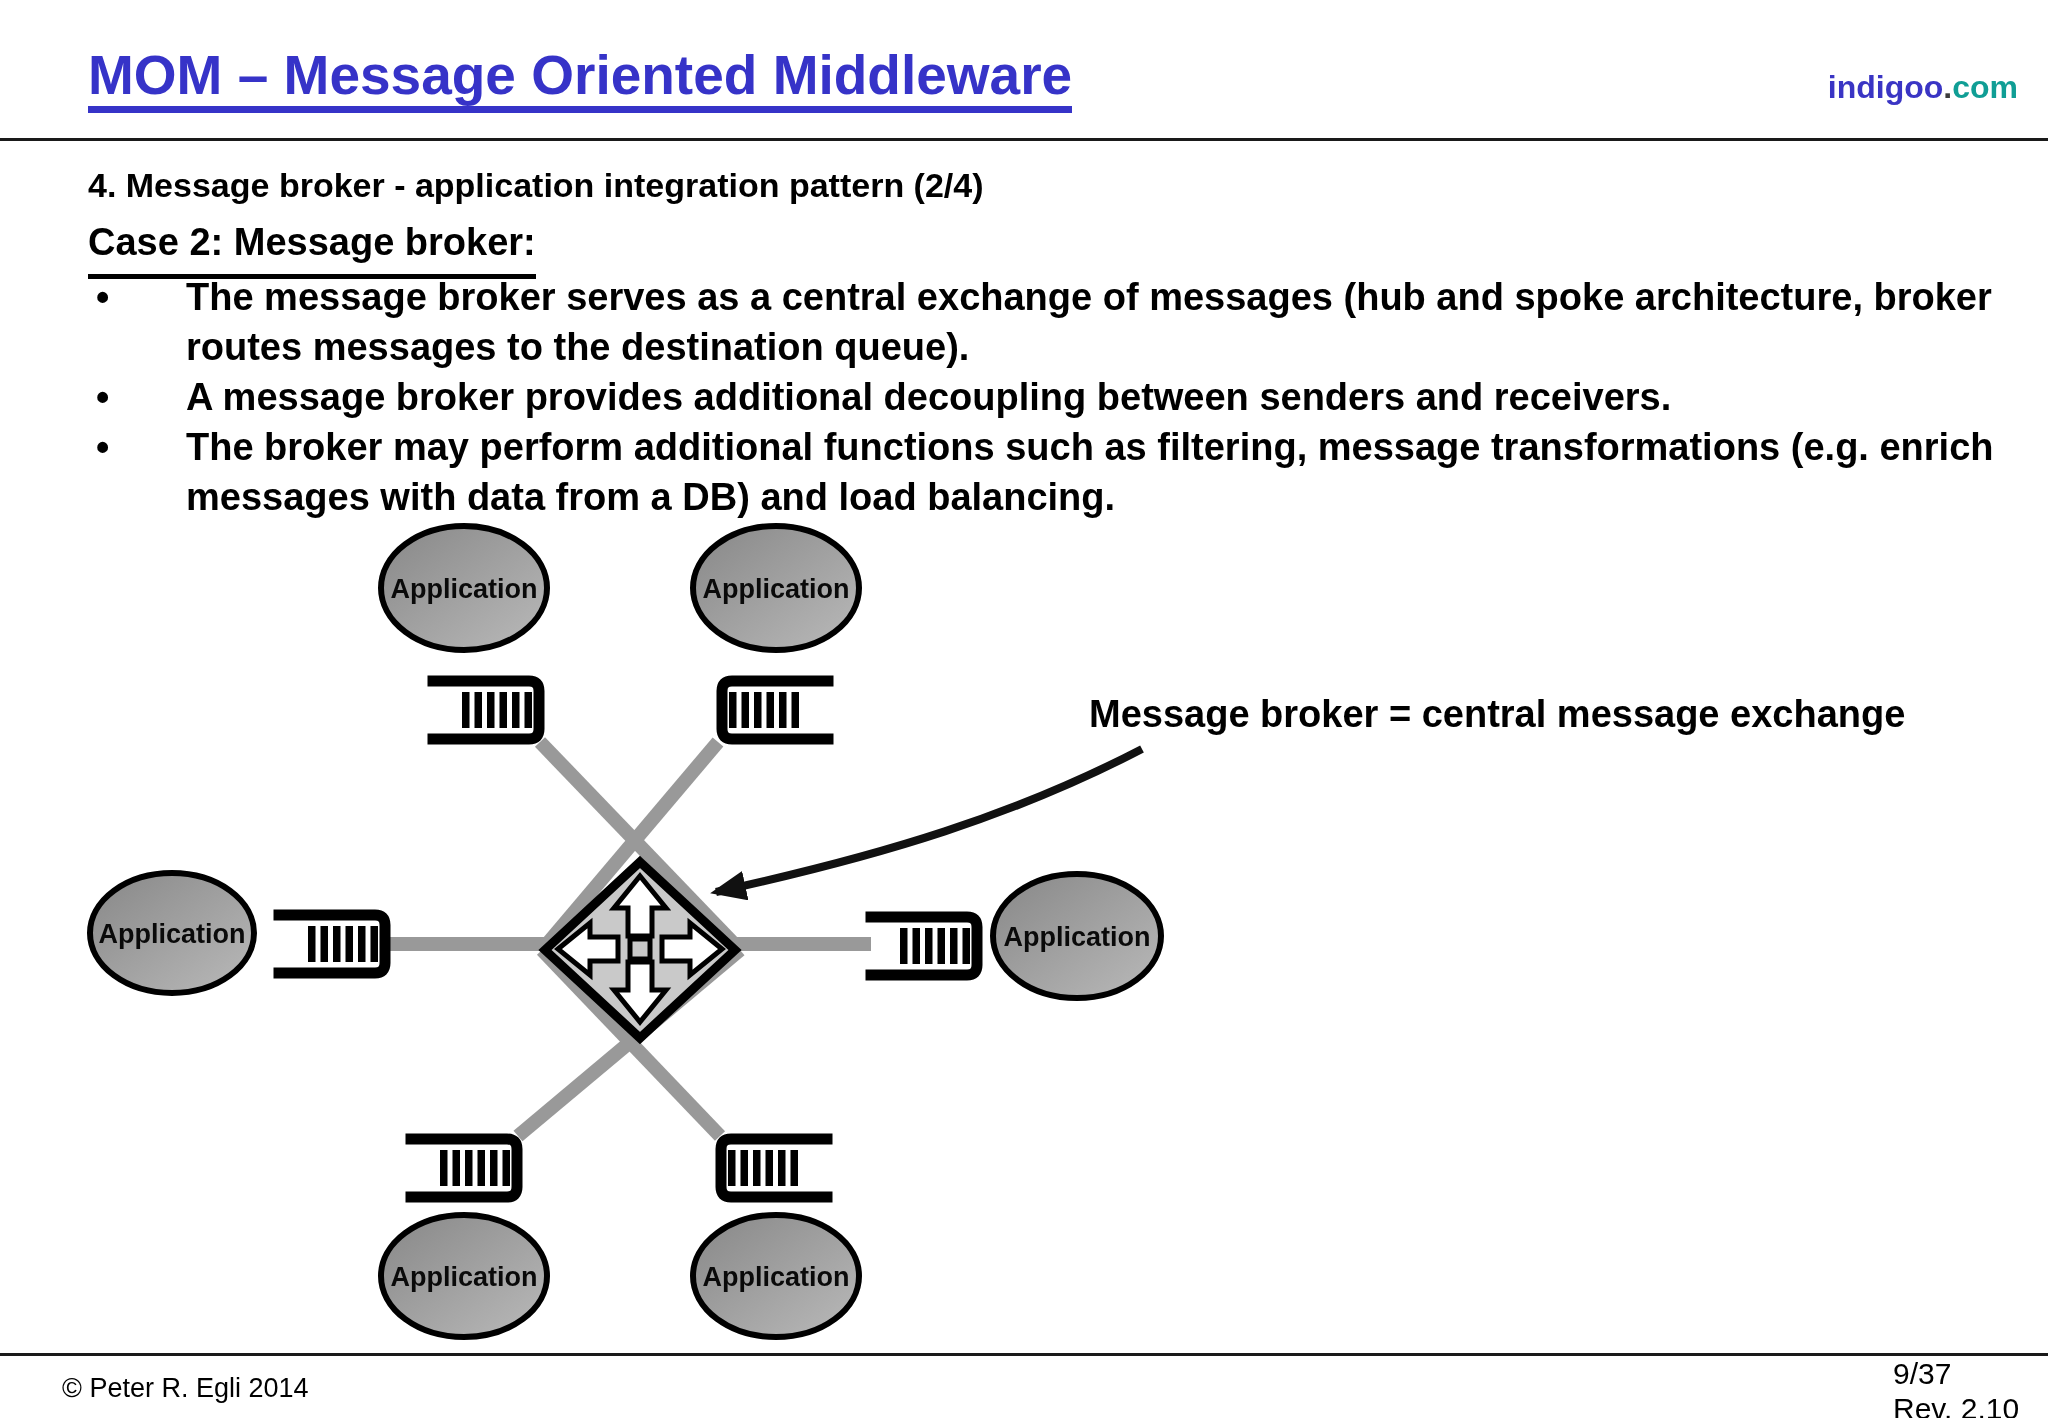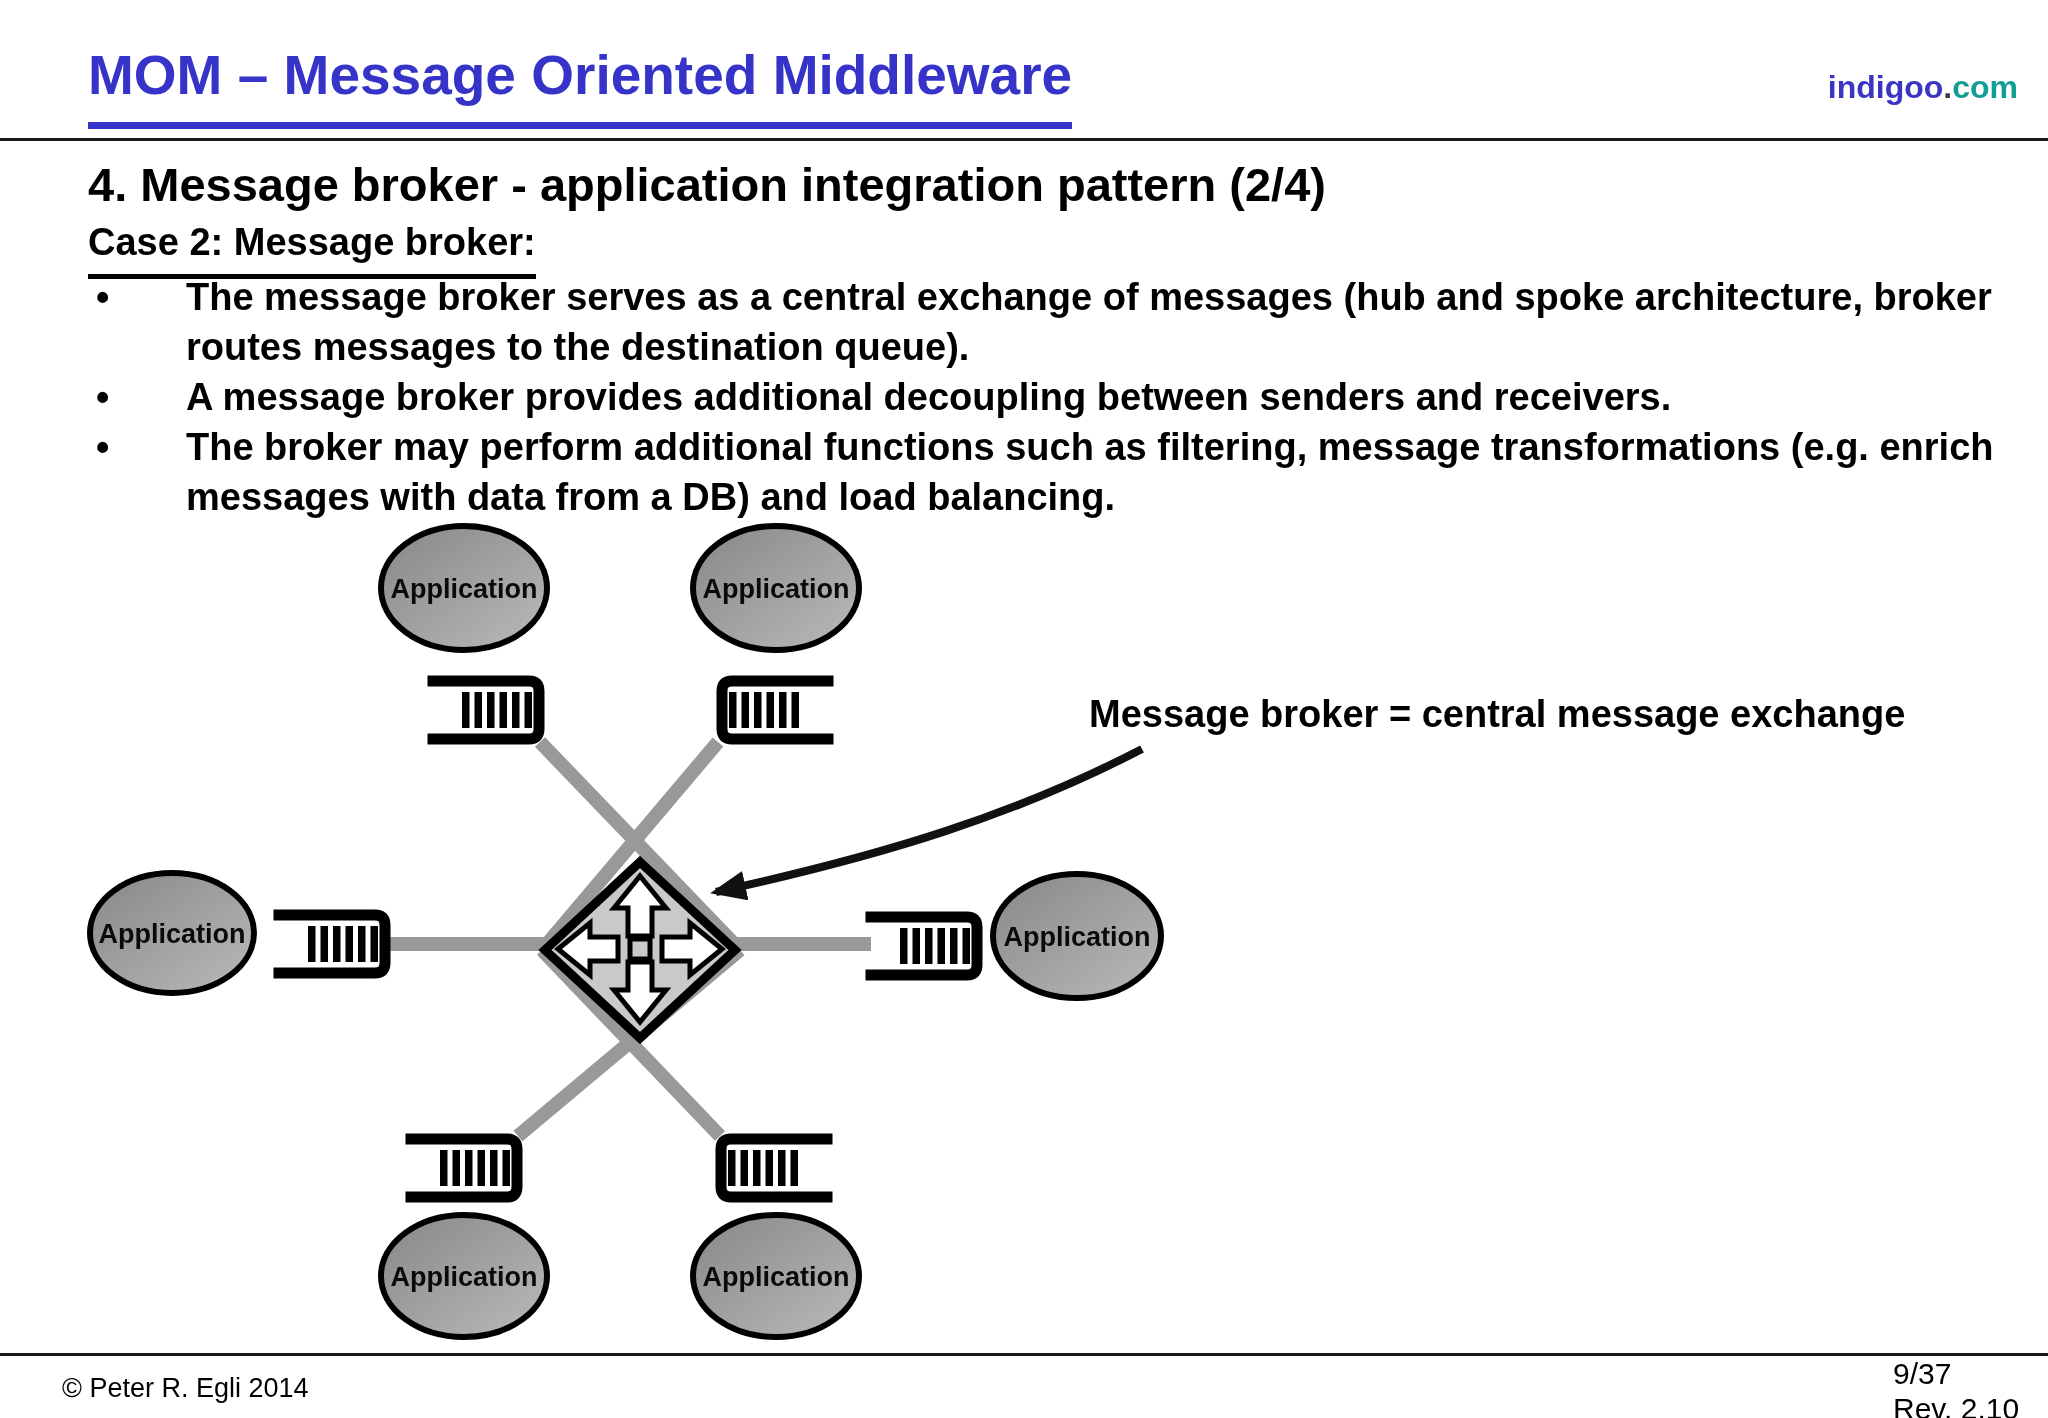--- a/index.html
+++ b/index.html
@@ -4,30 +4,30 @@
 <style>
   html,body{margin:0;padding:0;background:#ffffff;}
   #slide{
     position:relative;width:2048px;height:1418px;background:#ffffff;overflow:hidden;
     font-family:"Liberation Sans",sans-serif;color:#000;
   }
   
   .title-wrap{position:absolute;left:88px;top:44px;}
   .slide-title{
     display:inline-block;font-size:55px;font-weight:bold;color:#3633c8;
-    line-height:62px;padding-bottom:16px;border-bottom:7px solid #3633c8;
+    line-height:62px;padding-bottom:0;border-bottom:7px solid #3633c8;
     letter-spacing:0px;
   }
   .brand{position:absolute;right:30px;top:58px;font-size:32px;font-weight:bold;line-height:58px;}
   .brand .b-blue{color:#3a35c4;}
   .brand .b-dot{color:#3c3c3c;}
   .brand .b-teal{color:#109e95;}
   .header-rule{position:absolute;left:0;top:138px;width:2048px;height:3px;background:#1a1a1a;}
   
-  .heading{position:absolute;left:88px;top:158px;font-size:47px;font-weight:bold;line-height:54px;}
+  .heading{position:absolute;left:88px;top:158px;font-size:34px;font-weight:bold;line-height:54px;}
   .case-label-wrap{position:absolute;left:88px;top:220px;}
   .case-label{
     display:inline-block;font-size:38px;font-weight:bold;line-height:44px;
     padding-bottom:10px;border-bottom:5px solid #000;
   }
   .bullets{position:absolute;left:88px;top:272px;width:1930px;font-size:38px;font-weight:bold;}
   .bullet-item{display:flex;align-items:flex-start;}
   .bullet-marker{flex:0 0 62px;padding-left:8px;box-sizing:border-box;line-height:50px;}
   .bullet-text{flex:1;line-height:50px;margin-left:36px;}
   

